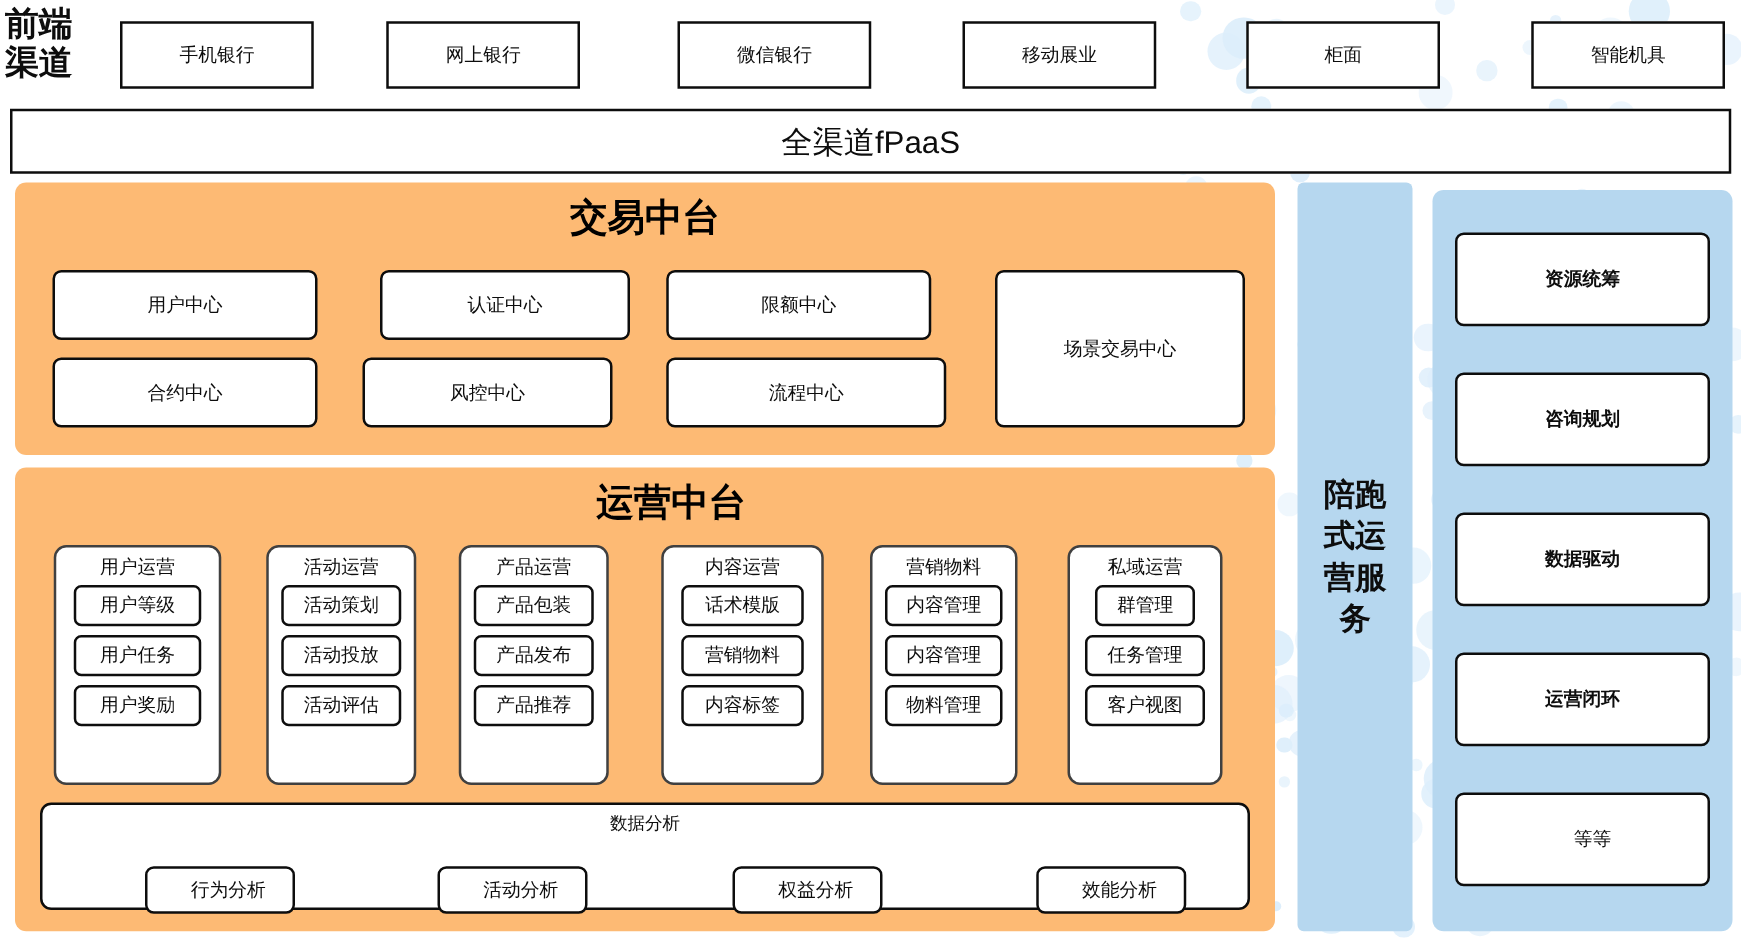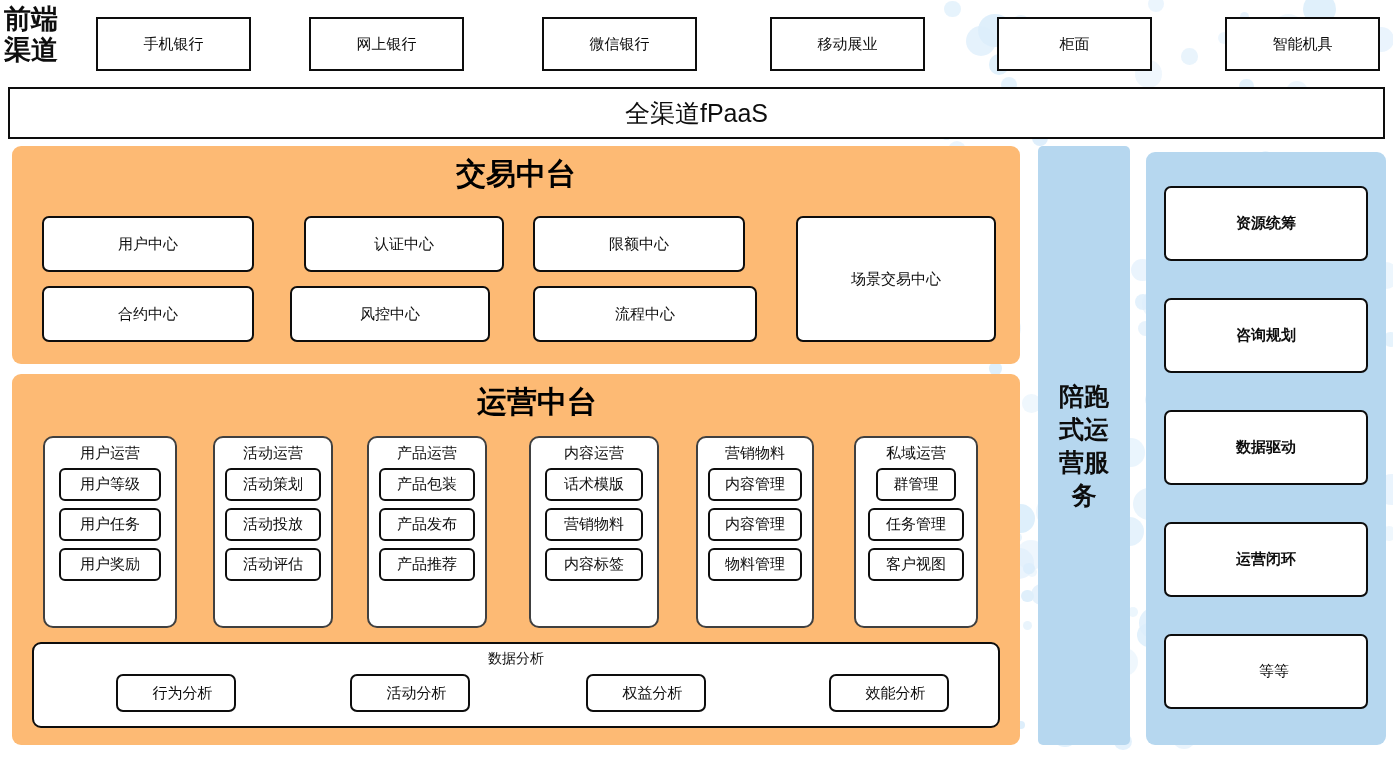--- a/index.html
+++ b/index.html
@@ -88,21 +88,21 @@
   
   #data-analysis{
     position:absolute;left:20px;top:268px;width:968px;height:86px;
     background:#fff;border:2px solid #0d0d0d;border-radius:9px;
     box-sizing:border-box;
   }
   #data-analysis .da-title{
     text-align:center;font-size:14px;margin-top:6px;color:#0d0d0d;
   }
   .da-item{
-    position:absolute;top:30px;width:120px;height:38px;
+    position:absolute;top:49px;width:120px;height:38px;
     font-size:15px;
     padding-left:13px;
   }
 
   
   #accomp{
     position:absolute;left:1038px;top:146px;width:92px;height:599px;
     background:#b6d7ef;border-radius:5px;z-index:1;
     display:flex;align-items:center;justify-content:center;
   }

